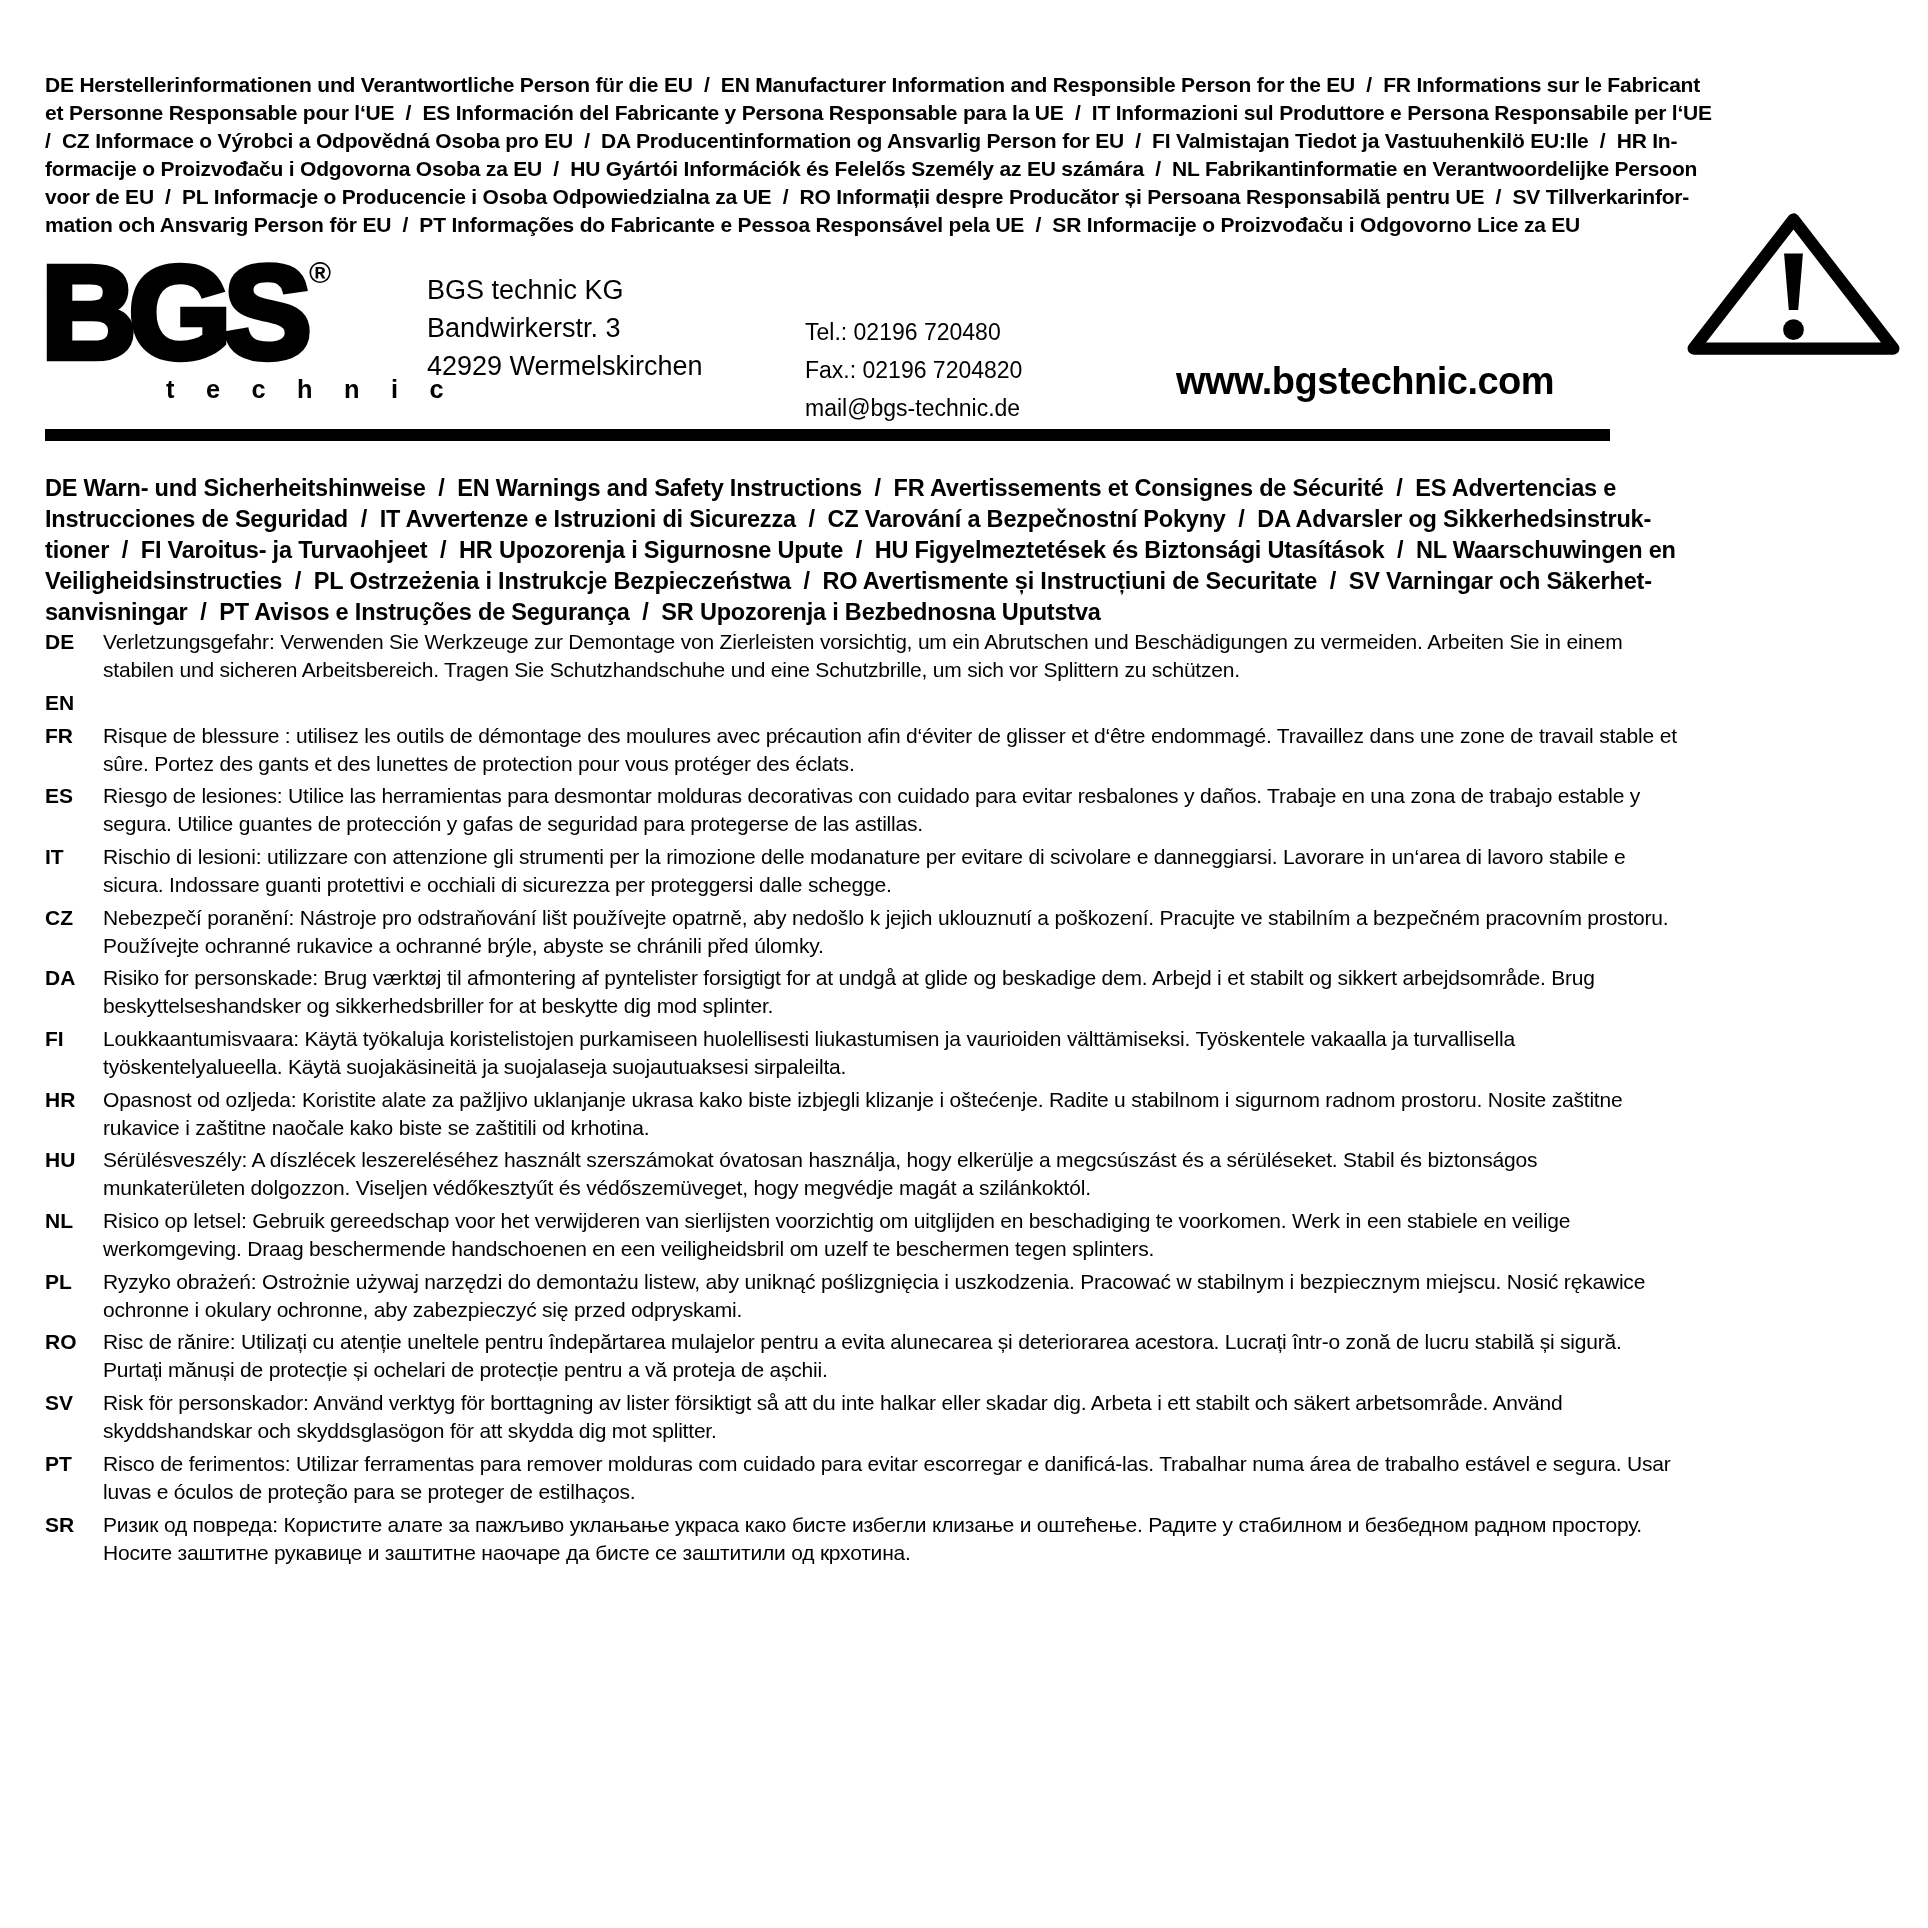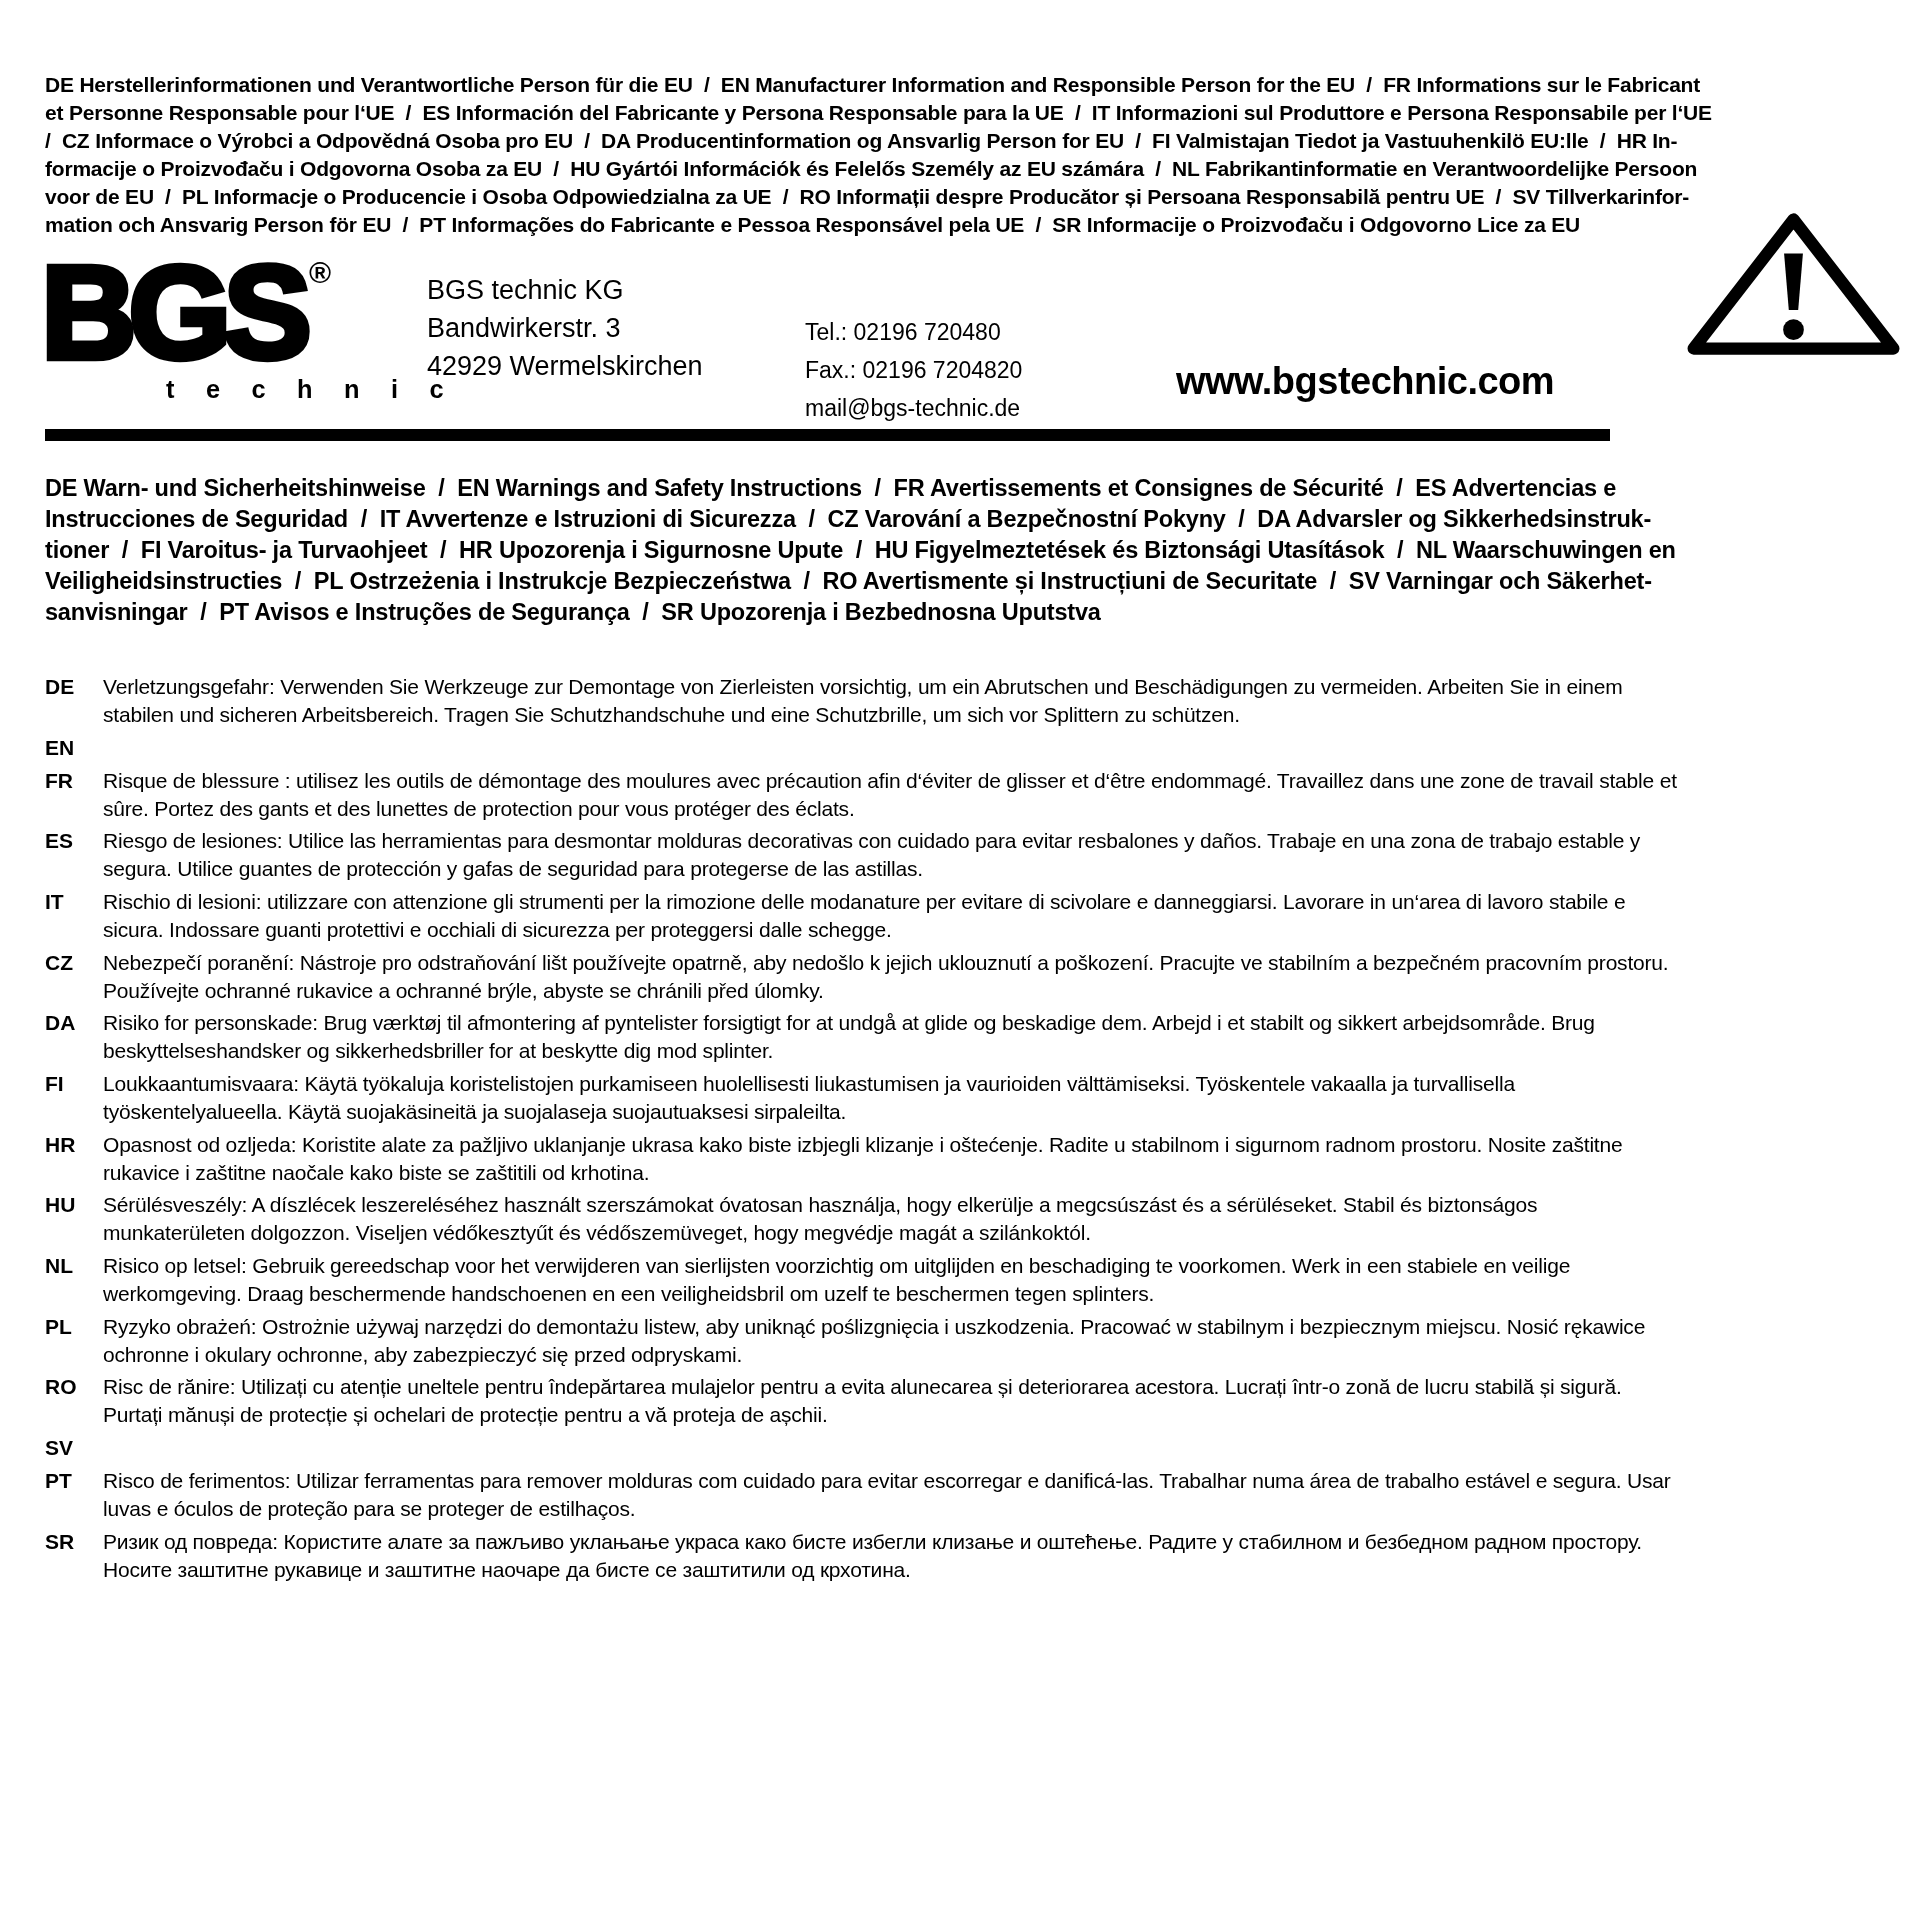--- a/index.html
+++ b/index.html
@@ -29,21 +29,21 @@
   .warning-triangle { position: absolute; left: 1640px; top: -49px; }
 
   .divider { width: 1565px; height: 12.2px; background: #000; }
 
   .warn-header {
     margin-top: 32px;
     font-size: 23.5px; line-height: 31px; font-weight: bold;
     white-space: pre; letter-spacing: -0.2px;
   }
 
-  .safety-list { margin-top: 45px; }
+  .safety-list { }
   .item { display: flex; margin-bottom: 4.7px; }
   .item .code { flex: 0 0 58px; font-weight: bold; font-size: 21px; line-height: 28px; }
   .item .text { font-size: 21px; line-height: 28px; white-space: pre; letter-spacing: -0.2px; }
 </style>
 </head>
 <body>
 
 <div class="page">
 
   <div class="mfr-header">DE Herstellerinformationen und Verantwortliche Person für die EU  /  EN Manufacturer Information and Responsible Person for the EU  /  FR Informations sur le Fabricant
@@ -166,20 +166,22 @@
       </div>
 
       <div class="item">
         <span class="code">RO</span>
         <span class="text">Risc de rănire: Utilizați cu atenție uneltele pentru îndepărtarea mulajelor pentru a evita alunecarea și deteriorarea acestora. Lucrați într-o zonă de lucru stabilă și sigură.
 Purtați mănuși de protecție și ochelari de protecție pentru a vă proteja de așchii.</span>
       </div>
 
       <div class="item">
         <span class="code">SV</span>
+        <span class="text">Risk för personskador: Använd verktyg för borttagning av lister försiktigt så att du inte halkar eller skadar dig. Arbeta i ett stabilt och säkert arbetsområde. Använd
+skyddshandskar och skyddsglasögon för att skydda dig mot splitter.</span>
       </div>
 
       <div class="item">
         <span class="code">PT</span>
         <span class="text">Risco de ferimentos: Utilizar ferramentas para remover molduras com cuidado para evitar escorregar e danificá-las. Trabalhar numa área de trabalho estável e segura. Usar
 luvas e óculos de proteção para se proteger de estilhaços.</span>
       </div>
 
       <div class="item">
         <span class="code">SR</span>

